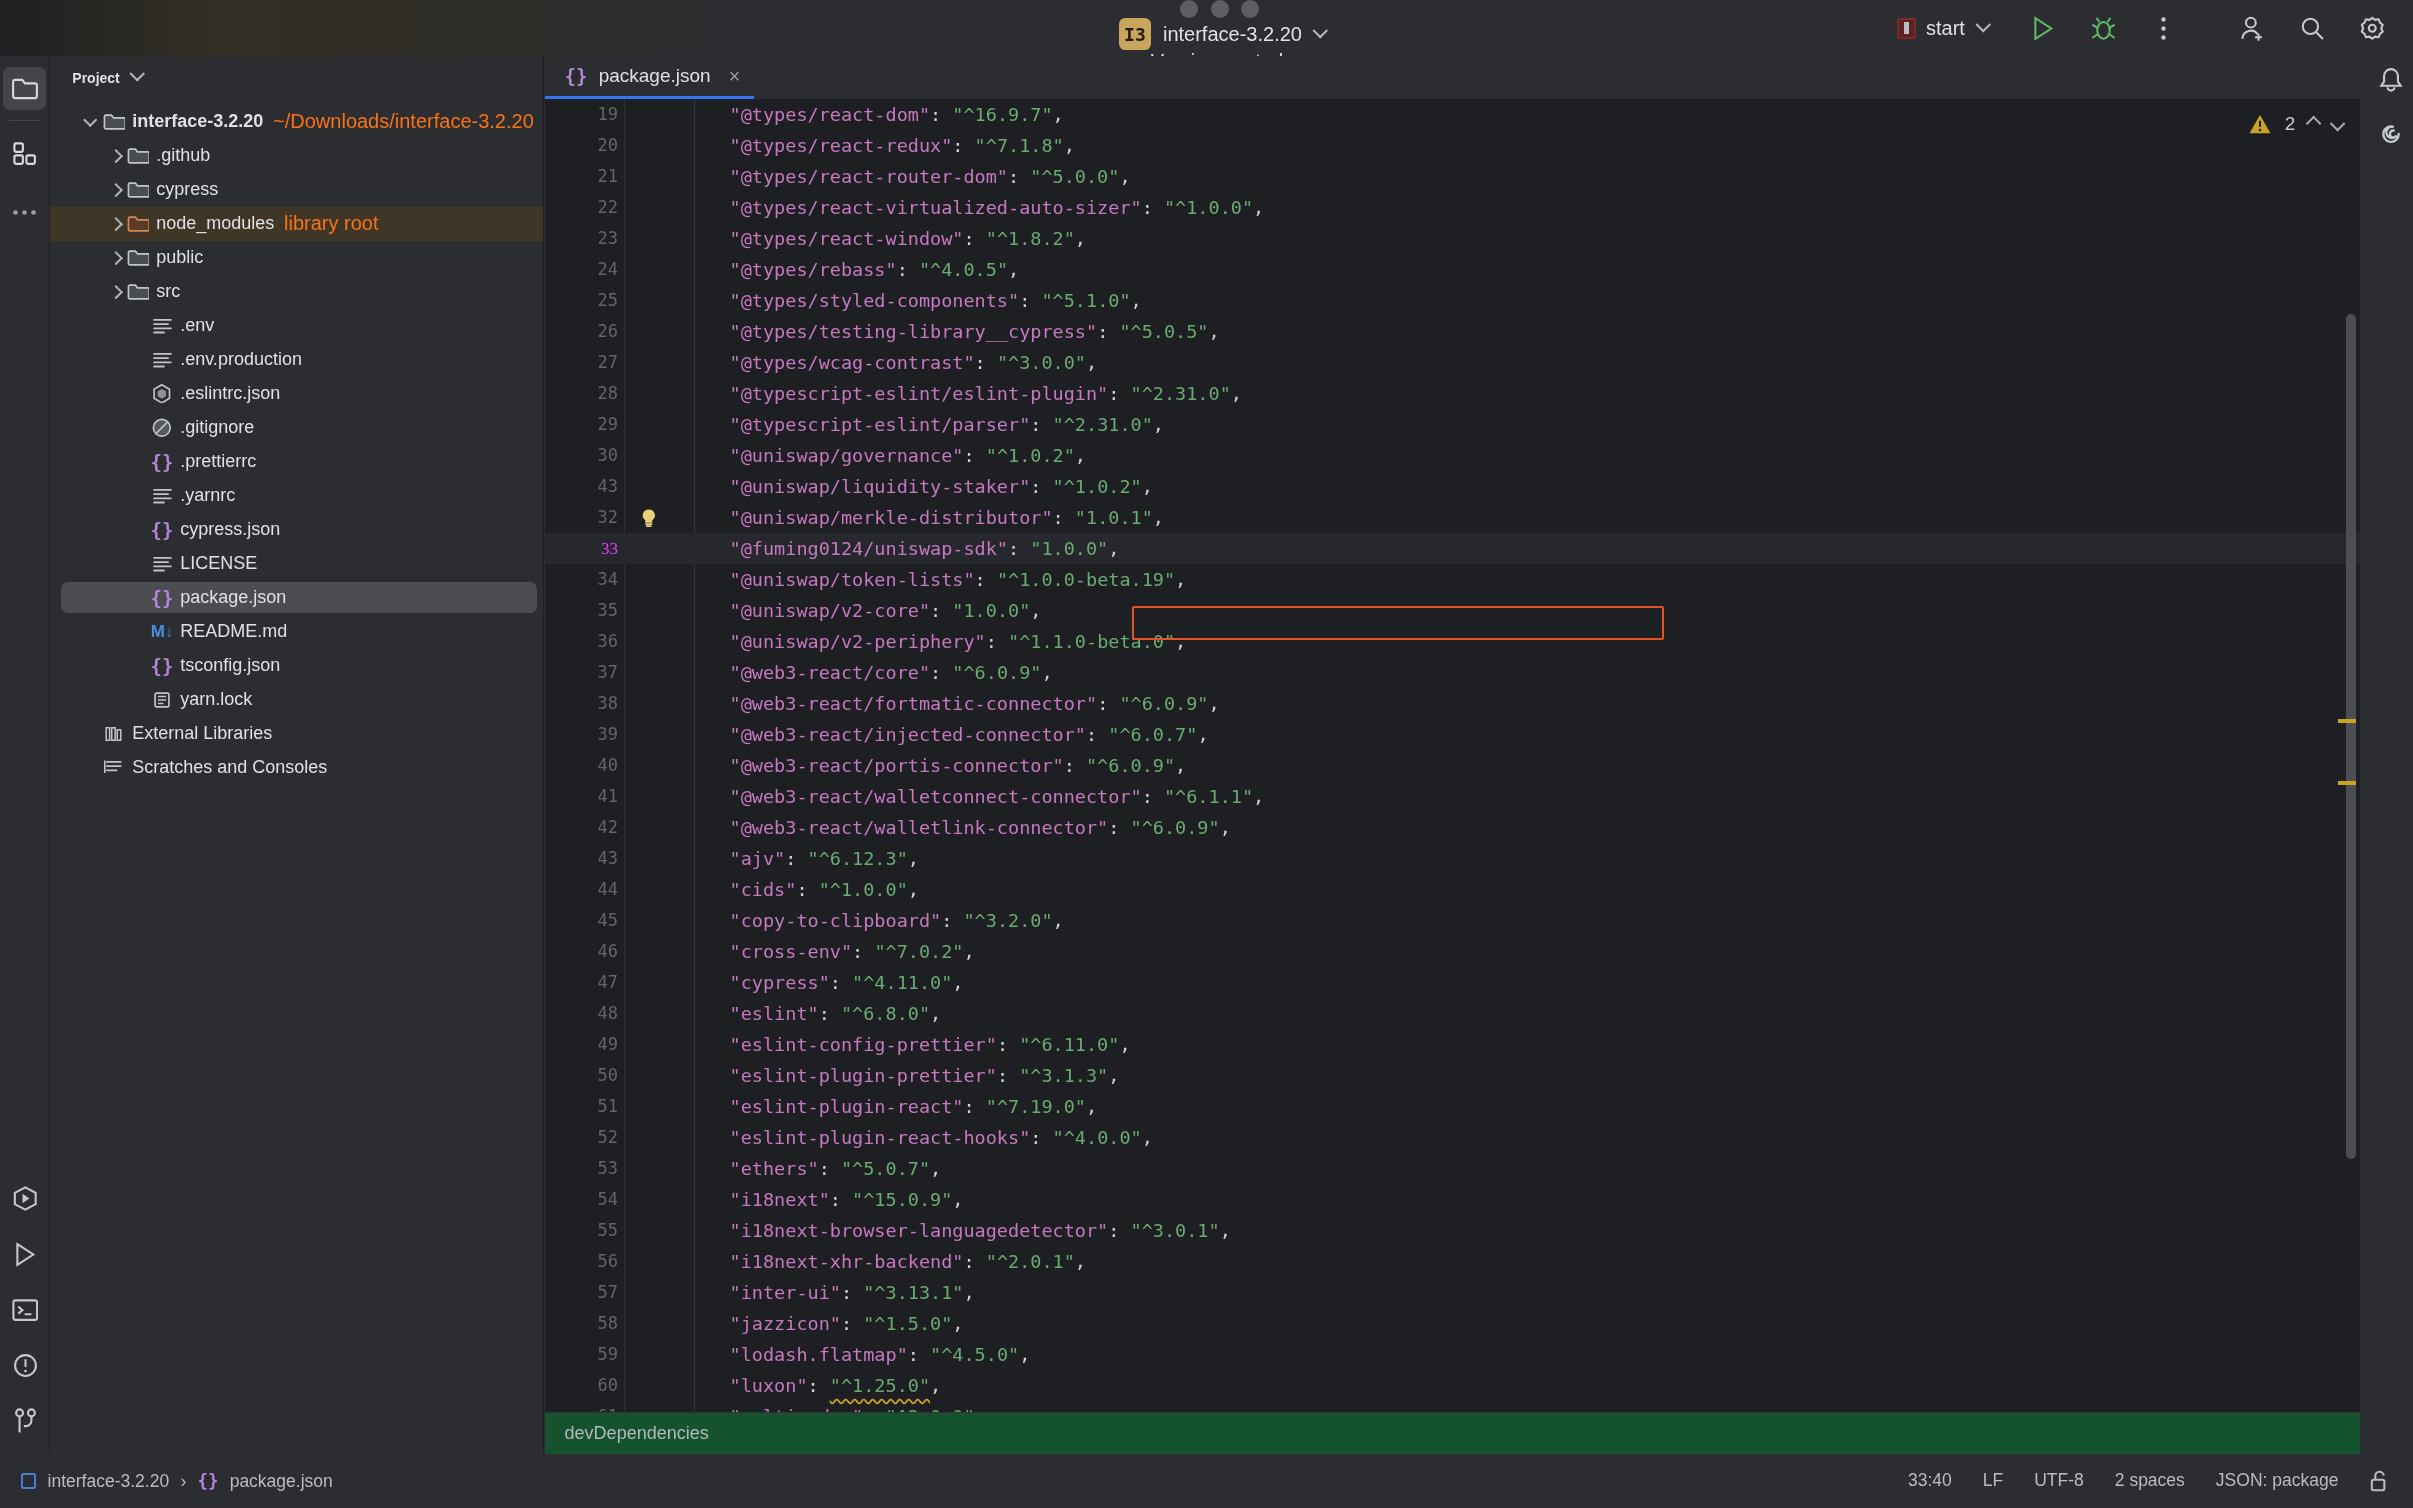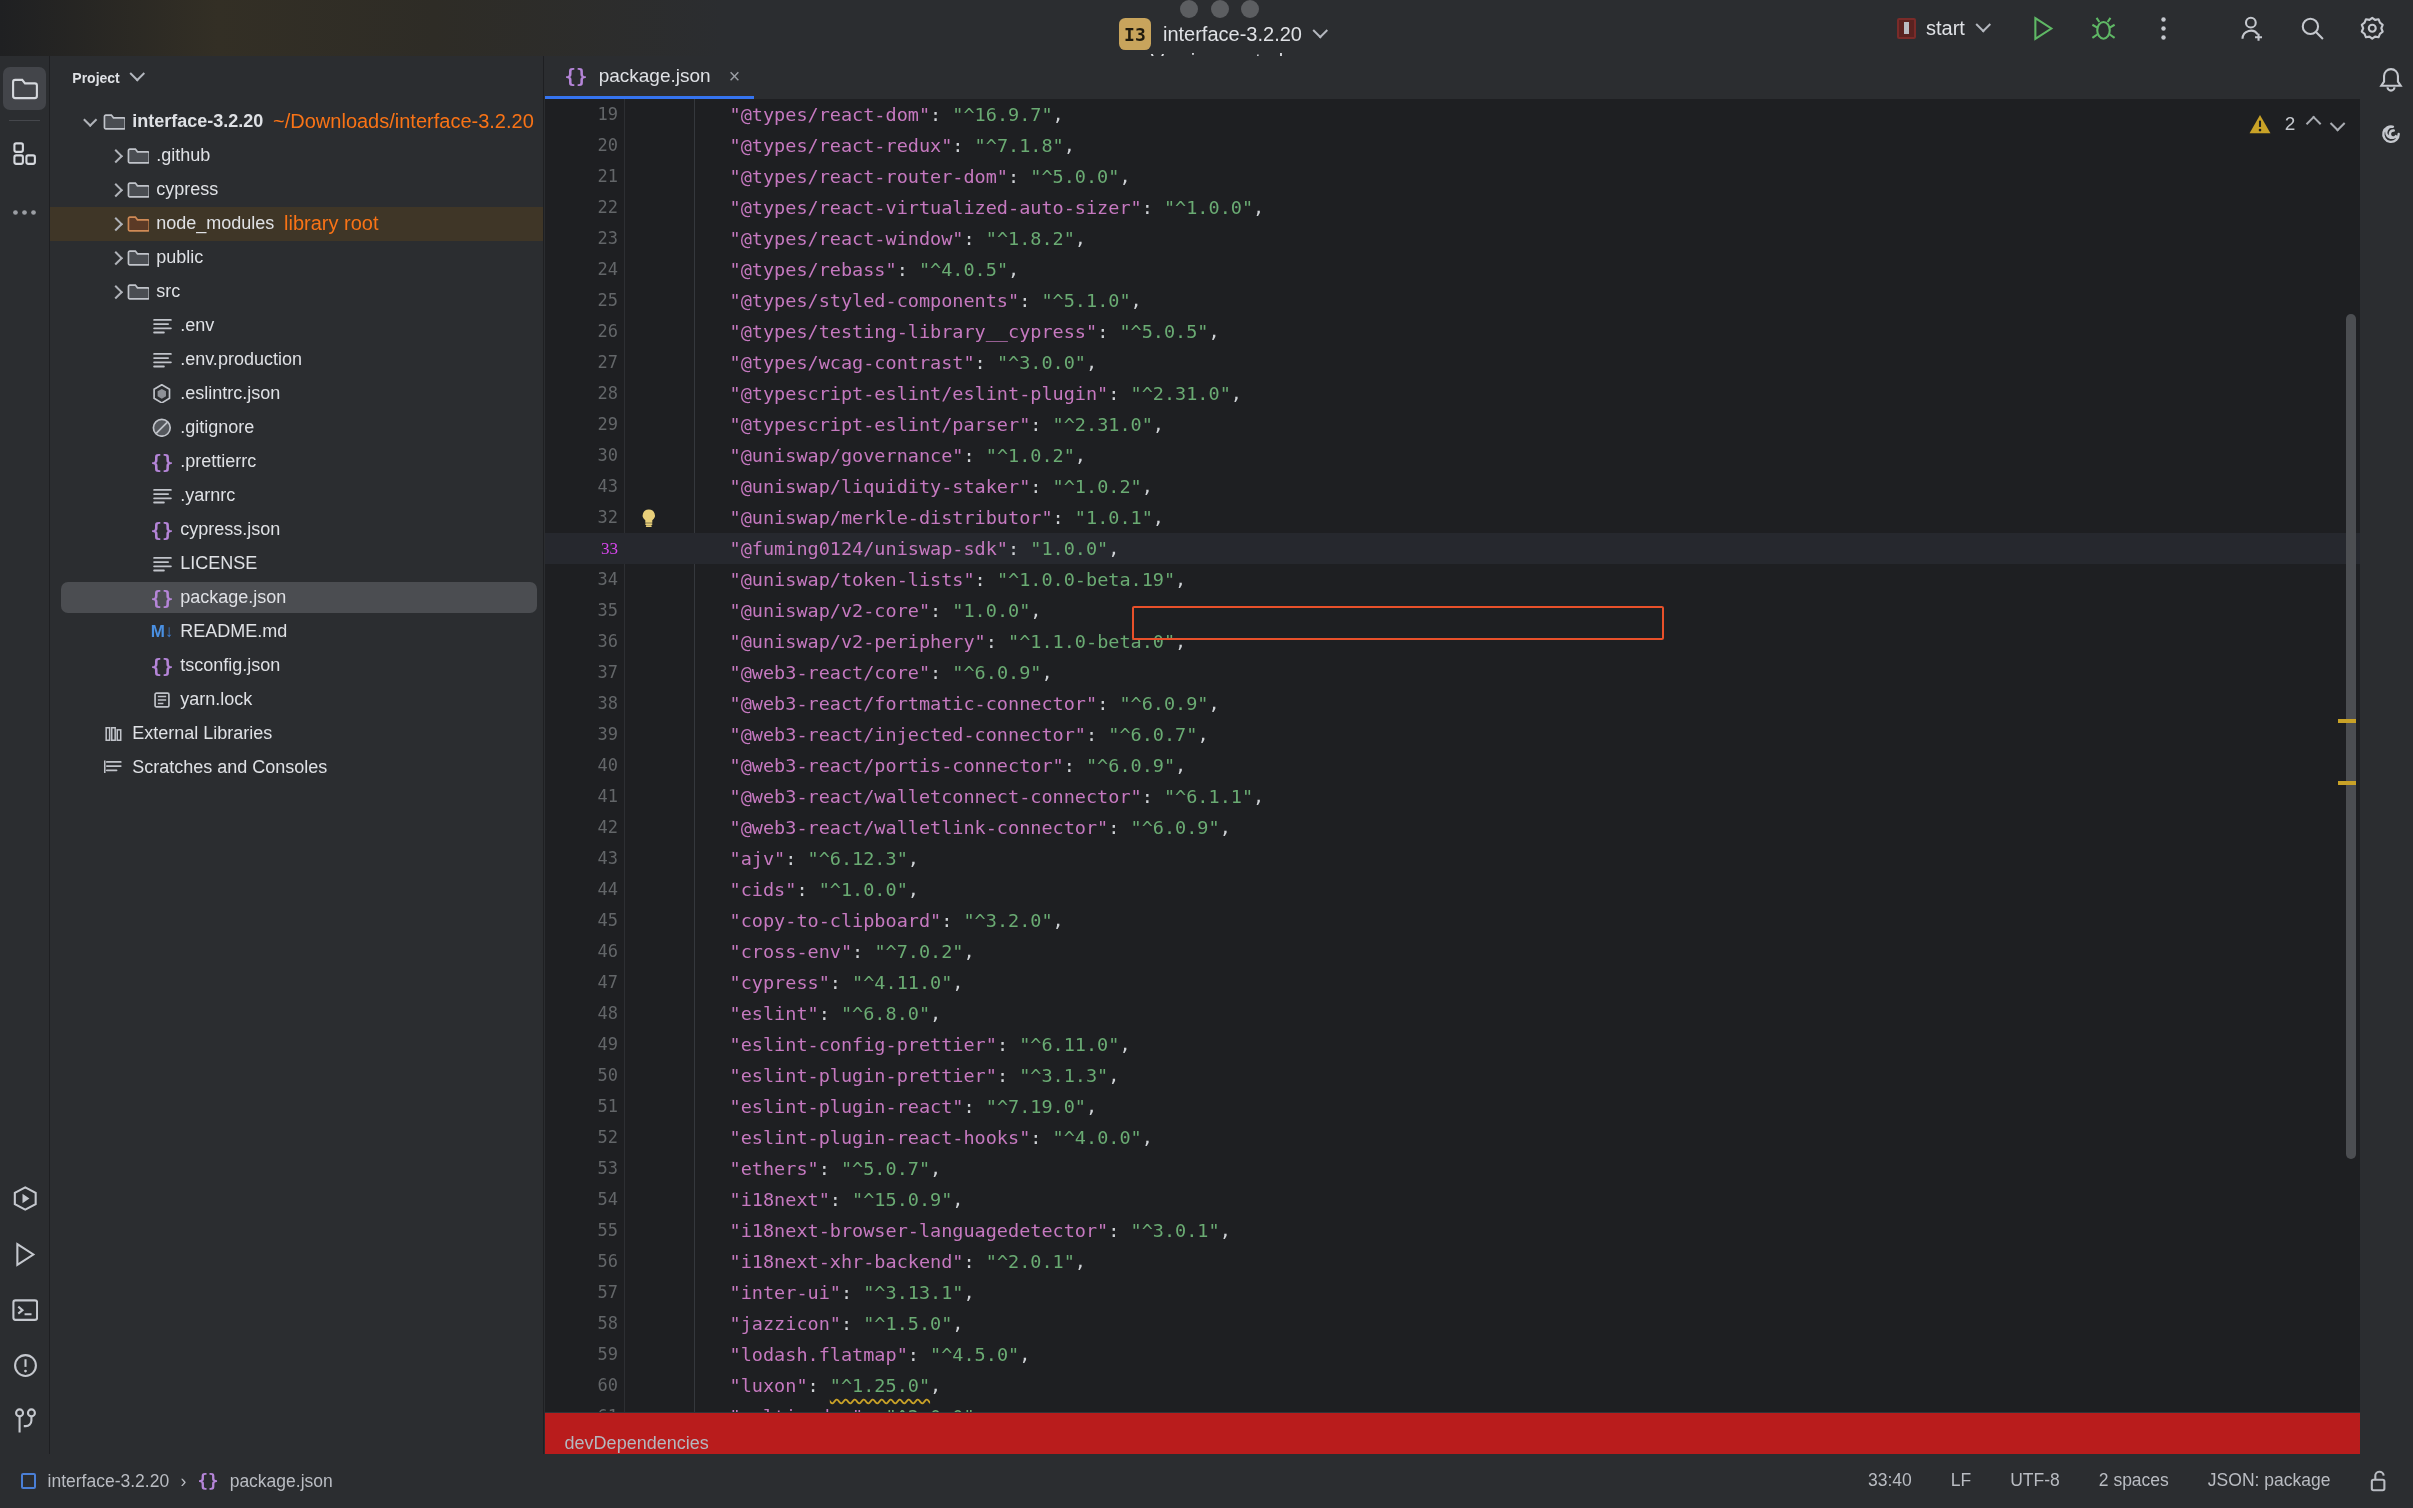--- a/index.html
+++ b/index.html
@@ -130,34 +130,34 @@
     border: 2.8px solid #e8502a; border-radius: 2.1px; pointer-events: none; z-index: 6;
   }
 
   
   #vscroll { position: absolute; right: 57px; top: 84px; width: 9.8px; height: 1173px; }
   #vscroll .thumb { position: absolute; top: 230px; left: 0; width: 9.8px; height: 845px; background: #4c4e52; border-radius: 4.9px; }
   .marker { position: absolute; right: 57px; width: 18px; height: 3.5px; background: #c9a227; }
 
   #breadcrumb-bar {
     position: absolute; left: 0; bottom: 0; width: 1868px; height: 42px;
-    background: #b91c1c; border-top: 0.7px solid #313338;
-    display: flex; align-items: flex-end; padding-left: 19.6px;
+    background: #14532d; border-top: 0.7px solid #313338;
+    display: flex; align-items: center; padding-left: 19.6px;
   }
   #breadcrumb-bar .bc { color: #b4b8bf; font-size: 18px; }
 
   
   #statusbar {
     position: absolute; left: 0; bottom: 0; width: 2413px; height: 54px;
     background: #2b2d30; display: flex; align-items: center;
   }
   #sb-left { display: flex; align-items: center; gap: 11.2px; margin-left: 21px; }
   #sb-left .txt { color: #b9bcc2; font-size: 17.5px; }
   .sb-proj-ico { width: 15.4px; height: 15.4px; border: 2.1px solid #4a7fd6; border-radius: 2.1px; background:#2b2d30; }
-  #sb-right { position: absolute; right: 24px; display: flex; align-items: center; gap: 39px; }
+  #sb-right { position: absolute; right: 24px; display: flex; align-items: center; gap: 31px; }
   #sb-right .txt { color: #b9bcc2; font-size: 17.5px; }
 </style>
 </head>
 <body>
 
 <div id="titlebar">
   <div class="traffic">
     <span class="tl"></span>
     <span class="tl"></span>
     <span class="tl"></span>

